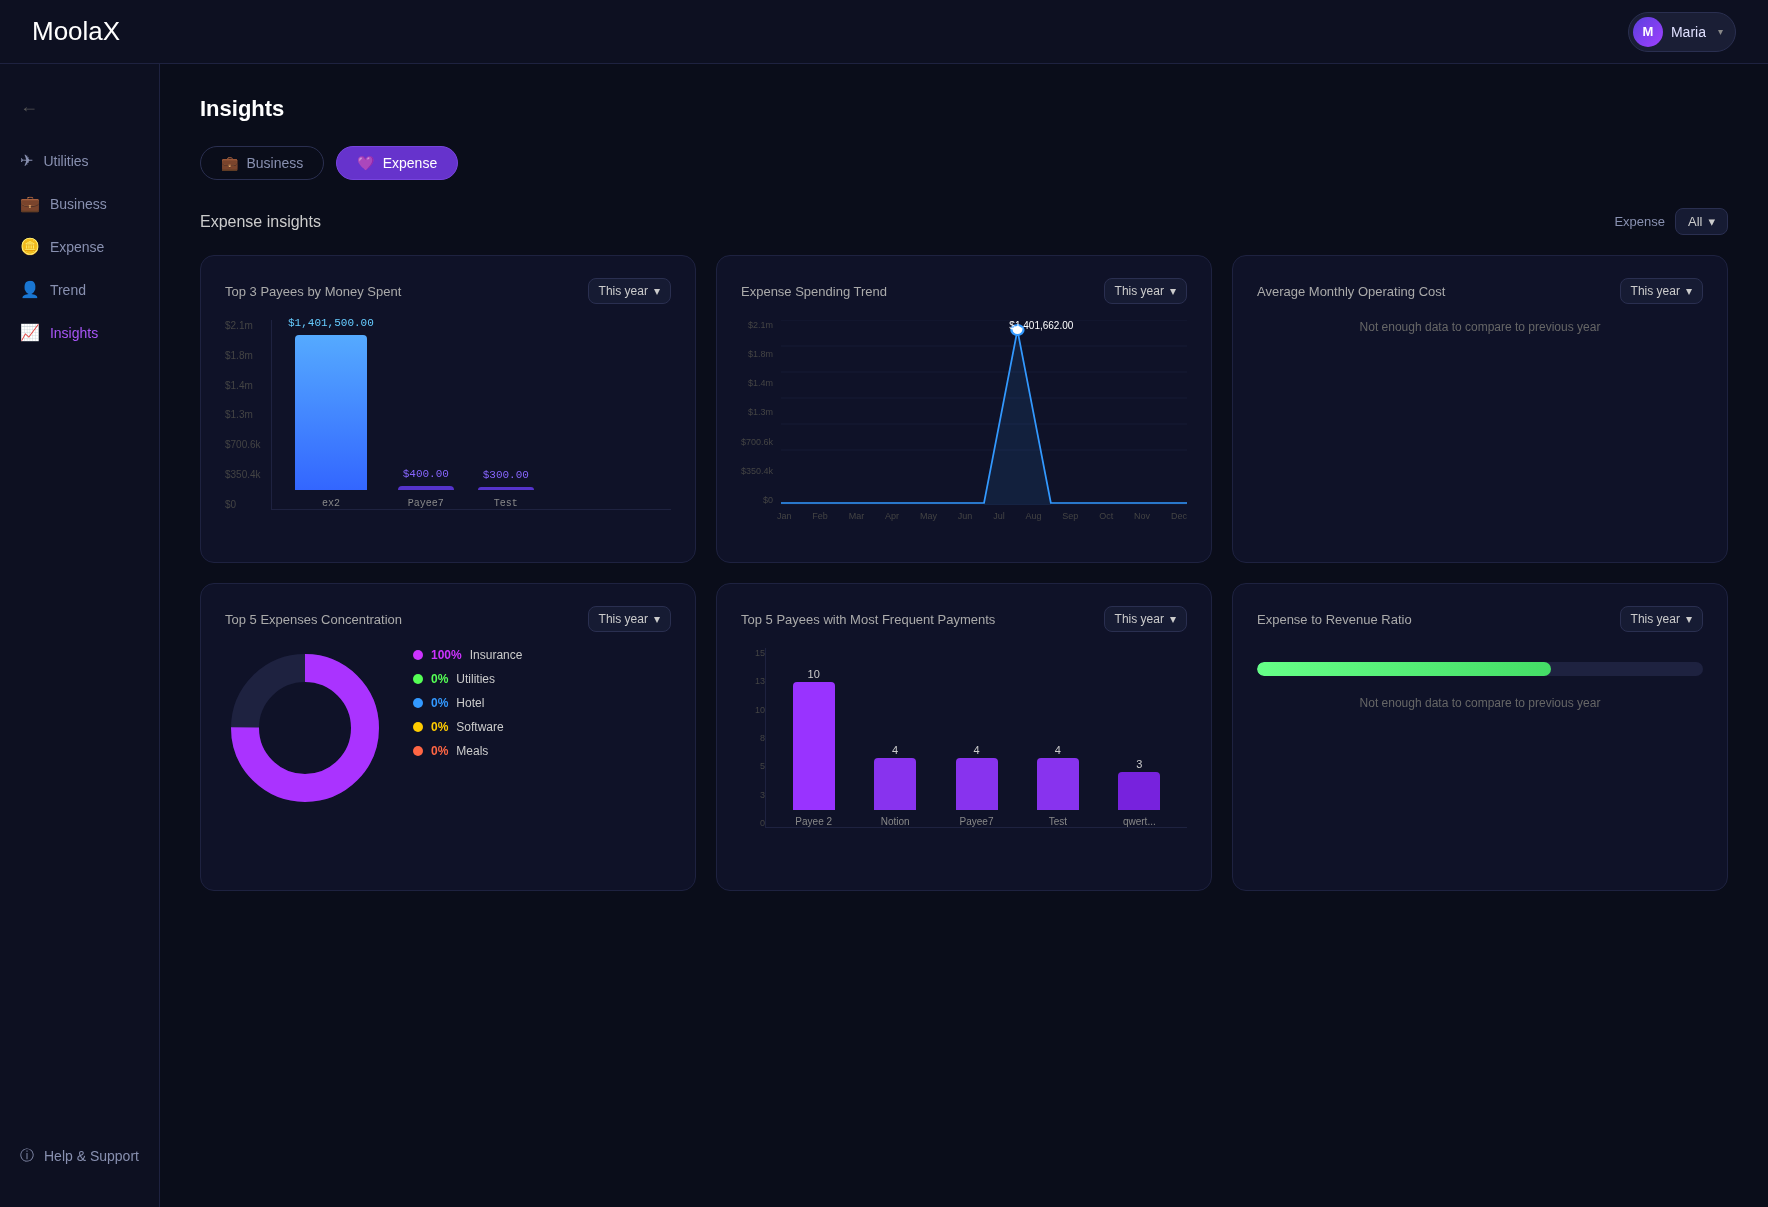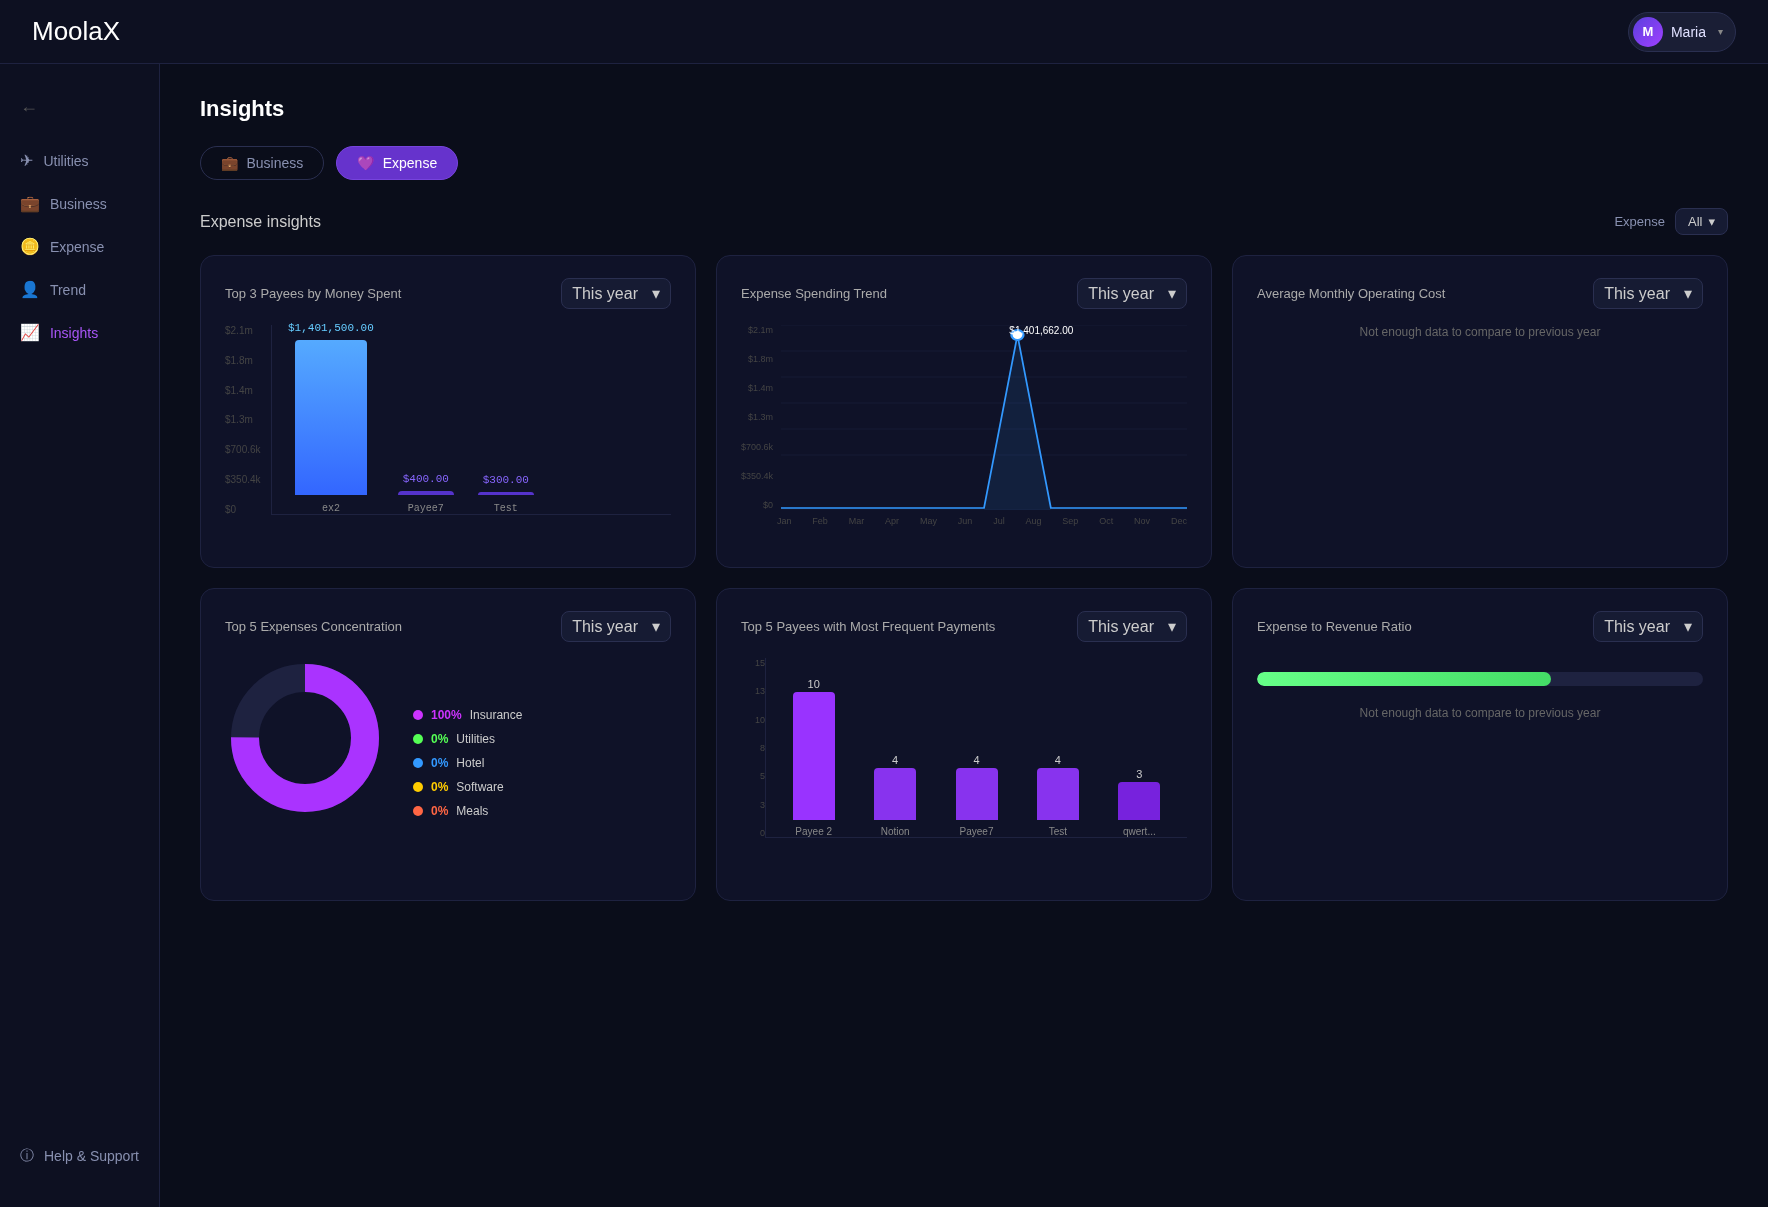--- a/index.html
+++ b/index.html
@@ -164,26 +164,26 @@
       min-height: 300px;
     }
     .card-header {
       display: flex;
       align-items: center;
       justify-content: space-between;
       margin-bottom: 16px;
     }
     .card-title { font-size: 13px; color: #aaa; font-weight: 400; }
     .year-dropdown {
-      display: flex; align-items: center; gap: 14px;
+      display: flex; align-items: center; gap: 6px;
       background: #161b33;
       border: 1px solid #2a2f50;
       border-radius: 8px;
       padding: 5px 10px;
-      font-size: 16px;
+      font-size: 12px;
       color: #ccc;
       cursor: pointer;
     }
 
     
     .bar-chart-container {
       display: flex;
       flex-direction: column;
       height: 220px;
       position: relative;
@@ -240,21 +240,21 @@
       text-align: center;
       margin: 40px 0 16px;
     }
     .sub-text {
       font-size: 12px;
       color: #666;
       text-align: center;
     }
 
     
-    .donut-section { display: flex; align-items: flex-end; gap: 28px; margin-top: 10px; }
+    .donut-section { display: flex; align-items: flex-start; gap: 28px; margin-top: 10px; }
     .donut-svg { width: 160px; height: 160px; flex-shrink: 0; }
     .legend { display: flex; flex-direction: column; gap: 10px; }
     .legend-item { display: flex; align-items: center; gap: 8px; font-size: 12px; color: #ccc; }
     .legend-pct { font-weight: 600; font-size: 12px; }
     .legend-dot { width: 10px; height: 10px; border-radius: 50%; }
 
     
     .payees-chart { position: relative; height: 220px; }
     .payee-bar-group {
       display: flex;

